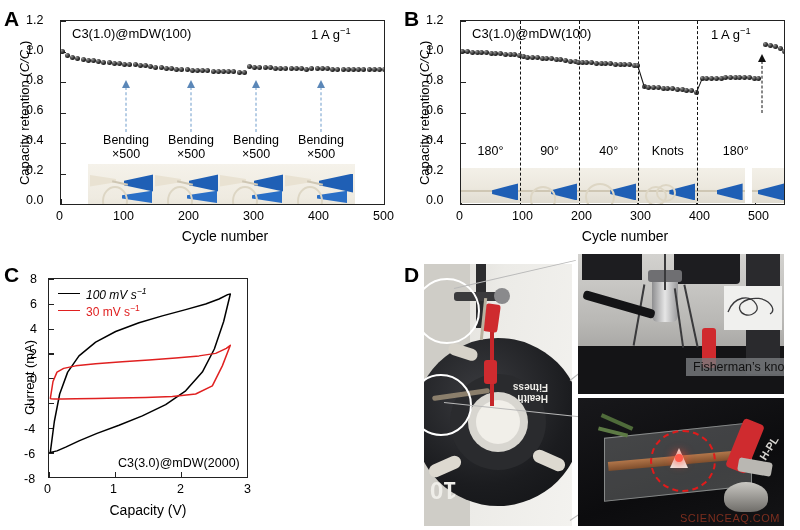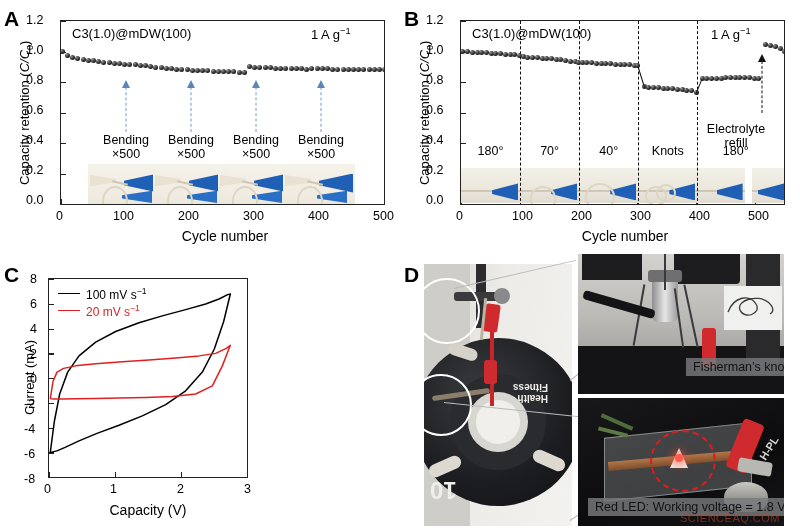--- a/index.html
+++ b/index.html
@@ -271,21 +271,21 @@
         <div class="clip-photo" style="left:290.72727272727275px;top:147.22916666666669px;width:34.27272727272725px;height:34.68749999999997px;">
           <div class="" style="position:absolute;inset:0;background:linear-gradient(180deg,#f3f0e8 0%,#ece8de 55%,#e0dcd1 100%);"></div>
           <div class="" style="position:absolute;left:0;top:62%;width:100%;height:2px;background:#cfc7b4;"></div>
           <div class="" style="position:absolute;right:2px;top:44%;width:26px;height:17px;background:#1f5fb5;clip-path:polygon(0% 40%,100% 0%,100% 100%,0% 62%);"></div>
         </div>
         <div class="vline" style="left:59.09090909090909px;top:0;height:185px;"></div>
         <div class="vline" style="left:118.18181818181819px;top:0;height:185px;"></div>
         <div class="vline" style="left:177.27272727272725px;top:0;height:185px;"></div>
         <div class="vline" style="left:236.36363636363637px;top:0;height:185px;"></div>
         <div class="note" style="left:-4.454545454545453px;top:123.33333333333333px;width:68px;">180°</div>
-        <div class="note" style="left:54.636363636363626px;top:123.33333333333333px;width:68px;">70°</div>
+        <div class="note" style="left:54.636363636363626px;top:123.33333333333333px;width:68px;">90°</div>
         <div class="note" style="left:113.72727272727272px;top:123.33333333333333px;width:68px;">40°</div>
         <div class="note" style="left:172.8181818181818px;top:123.33333333333333px;width:68px;">Knots</div>
         <div class="note" style="left:240.77272727272725px;top:123.33333333333333px;width:68px;">180°</div>
         <div class="dot" style="left:-0.7px;top:28.3px;"></div>
         <div class="dot" style="left:4.0px;top:28.3px;"></div>
         <div class="dot" style="left:8.7px;top:28.5px;"></div>
         <div class="dot" style="left:13.5px;top:28.6px;"></div>
         <div class="dot" style="left:18.2px;top:28.9px;"></div>
         <div class="dot" style="left:22.9px;top:29.3px;"></div>
         <div class="dot" style="left:27.6px;top:29.6px;"></div>
@@ -366,23 +366,20 @@
     <div class="ticklab" style="left:289px;top:209px;">400</div>
     <div class="ticklab" style="left:348px;top:209px;">500</div>
 
     <div class="axis-label" style="left:145px;top:228px;width:160px;">Cycle number</div>
 
     <div class="inplot-text" style="left:72px;top:26px;">C3(1.0)@mDW(100)</div>
     <div class="inplot-text" style="left:311px;top:26px;">
       <span>1 A g</span><span class="sup">−1</span>
     </div>
 
-    <div class="note" style="left:296px;top:122px;width:80px;">
-      <span>Electrolyte</span><br><span>refill</span>
-    </div>
   </div>
 
   <div class="panel" style="left:0;top:250px;width:400px;height:280px;">
     <div class="panel-letter" style="left:4px;top:14px;">C</div>
 
     <div class="axis-label ylab" style="left:-41px;top:120px;width:140px;transform:rotate(-90deg);font-size:13px;">Current (mA)</div>
 
     <div class="ticklab" style="left:30px;top:22px;">8</div>
     <div class="ticklab" style="left:30px;top:47px;">6</div>
     <div class="ticklab" style="left:30px;top:72px;">4</div>
@@ -413,29 +410,30 @@
         </svg>
       </div>
 
     <div class="ticklab" style="left:44px;top:232px;">0</div>
     <div class="ticklab" style="left:110px;top:232px;">1</div>
     <div class="ticklab" style="left:177px;top:232px;">2</div>
     <div class="ticklab" style="left:244px;top:232px;">3</div>
 
     <div class="axis-label" style="left:98px;top:252px;width:100px;">Capacity (V)</div>
 
+    <div class="inplot-text" style="left:118px;top:206px;font-size:12.5px;">C3(3.0)@mDW(2000)</div>
 
     <div style="position:absolute;left:58px;top:36px;">
-      <div style="display:flex;align-items:center;height:15px;">
+      <div style="display:flex;align-items:center;height:15px;font-style:italic;">
         <span style="display:inline-block;width:22px;height:0;border-top:1.6px solid #000;margin-right:6px;"></span>
         <span style="font-size:12px;"><span>100 mV s</span><span class="sup">−1</span></span>
       </div>
       <div style="display:flex;align-items:center;height:15px;margin-top:2px;">
         <span style="display:inline-block;width:22px;height:0;border-top:1.6px solid #e02020;margin-right:6px;"></span>
-        <span style="font-size:12px;color:#e02020;"><span>20 mV s</span><span class="sup">−1</span></span>
+        <span style="font-size:12px;color:#e02020;"><span>30 mV s</span><span class="sup">−1</span></span>
       </div>
     </div>
   </div>
 
   <div class="panel" style="left:400px;top:250px;width:400px;height:280px;">
     <div class="panel-letter" style="left:4px;top:14px;">D</div>
 
     <div class="dphoto" style="left:24px;top:14px;width:148px;height:262px;background:#e9e8e4;">
 
       <div style="position:absolute;inset:0;background:linear-gradient(100deg,#d9d7d2 0%,#ecebe7 42%,#f3f2ef 100%);"></div>
@@ -517,18 +515,17 @@
       <div style="position:absolute;left:160px;top:62px;width:34px;height:14px;background:#b9b7b2;border-radius:3px;transform:rotate(10deg);"></div>
 
       <div style="position:absolute;left:22px;top:22px;width:34px;height:4px;background:#4f6b3a;transform:rotate(24deg);"></div>
       <div style="position:absolute;left:20px;top:32px;width:30px;height:4px;background:#5d7a45;transform:rotate(14deg);"></div>
 
       <div style="position:absolute;left:146px;top:84px;width:44px;height:30px;border-radius:50% 50% 40% 40%;background:linear-gradient(180deg,#c9c7c2,#6f6d69);"></div>
 
       <div style="position:absolute;right:2px;top:44px;color:#d8d6d2;font-size:11px;font-weight:bold;transform:rotate(-58deg);">H-PL</div>
 
       <div class="dashcircle" style="left:72px;top:32px;width:62px;height:58px;"></div>
-      <div class="cap" style="left:10px;top:100px;">Red LED: Working voltage = 1.8 V</div>
       <div class="watermark" style="right:4px;bottom:2px;">SCIENCEAQ.COM</div>
     </div>
   </div>
 
 </div>
 
 </body></html>

